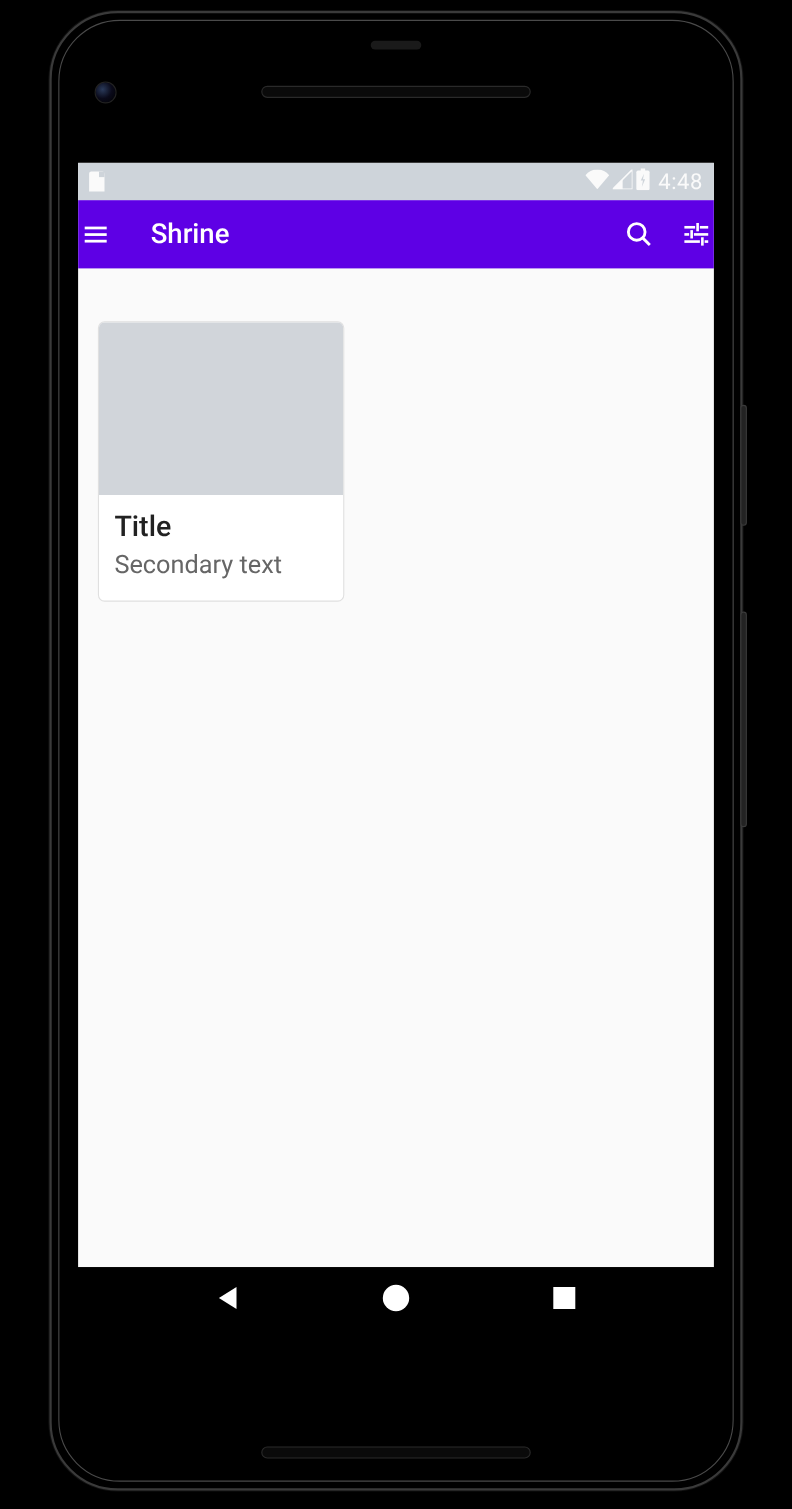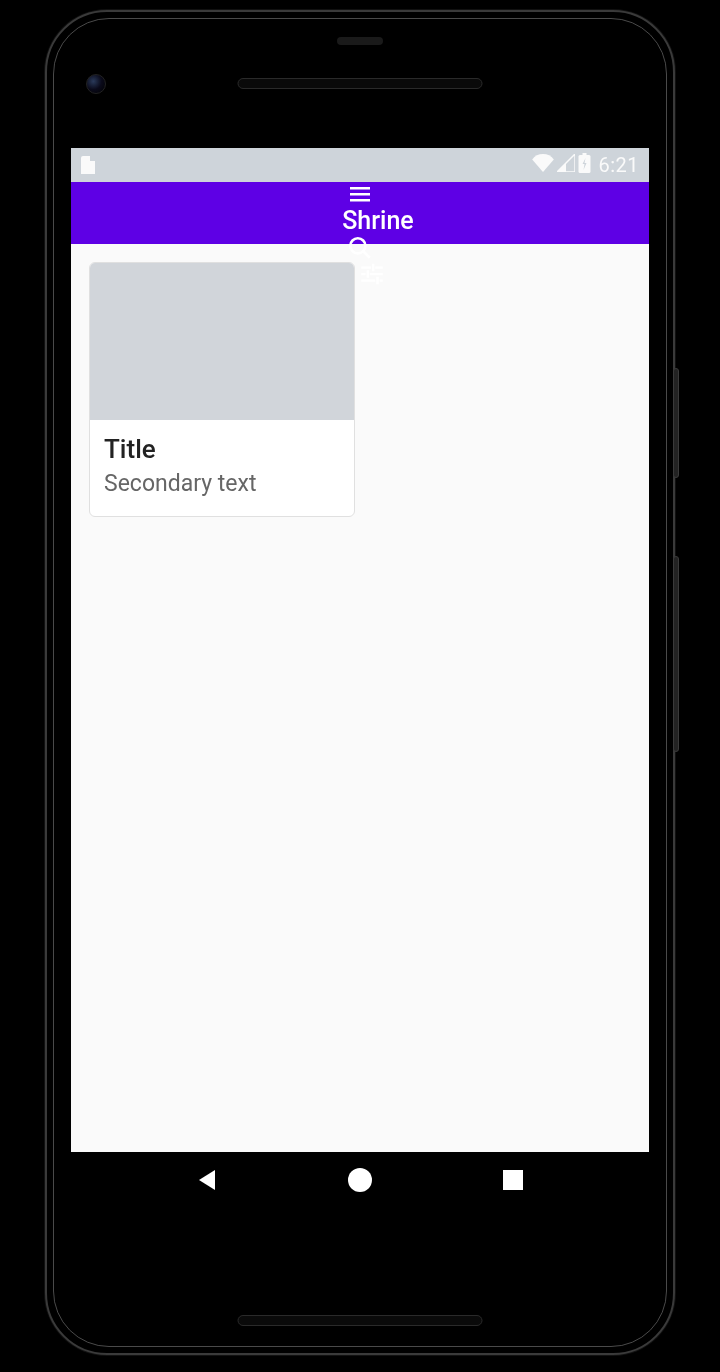--- a/index.html
+++ b/index.html
@@ -144,23 +144,22 @@
     .clock {
       font-size: 20px;
       margin-left: 4px;
       letter-spacing: 0.5px;
     }
     .appbar {
       height: 62px;
       background: #5e00e5;
       display: flex;
       align-items: center;
-      padding: 0 28px;
+      padding: 0 2px;
       color: #fff;
-      flex-direction: column;
     }
     .menu-btn {
       width: 28px;
       height: 28px;
       display: flex;
       align-items: center;
       justify-content: center;
       cursor: pointer;
     }
     .app-title {
@@ -177,27 +176,28 @@
       justify-content: center;
       cursor: pointer;
     }
     .tune-btn {
       margin-left: 24px;
     }
     .content {
       padding: 18px;
     }
     .card {
-      width: 266px;
+      width: 224px;
       height: 255px;
       background: #fff;
       border: 1px solid #e0e0e0;
       border-radius: 6px;
       overflow: hidden;
       cursor: pointer;
+      margin-top: 30px;
     }
     .card-media {
       width: 100%;
       height: 157px;
       background: #d1d5da;
     }
     .card-body {
       padding: 14px 14px 10px 14px;
     }
     .card-title {
@@ -261,21 +261,21 @@
             <path d="M0 20 L10 10 L10 20 Z" fill="#fafafa"></path>
           </svg>
       </span>
       <span>
         <svg width="13" height="20" viewBox="0 0 12 20" fill="#fafafa">
             <rect x="0" y="2" width="12" height="18" rx="1.5"></rect>
             <rect x="4" y="0" width="4" height="2.5"></rect>
             <path d="M7 5 L4 11 L6 11 L5 17 L8 10 L6 10 Z" fill="#ced4da"></path>
           </svg>
       </span>
-      <span class="clock">6:21</span>
+      <span class="clock">4:48</span>
     </div>
   </div>
 
   <div class="appbar">
     <div class="menu-btn">
       <svg width="24" height="24" viewBox="0 0 24 24" fill="#fff">
           <rect x="2" y="5" width="20" height="2.5"></rect>
           <rect x="2" y="11" width="20" height="2.5"></rect>
           <rect x="2" y="17" width="20" height="2.5"></rect>
         </svg>

